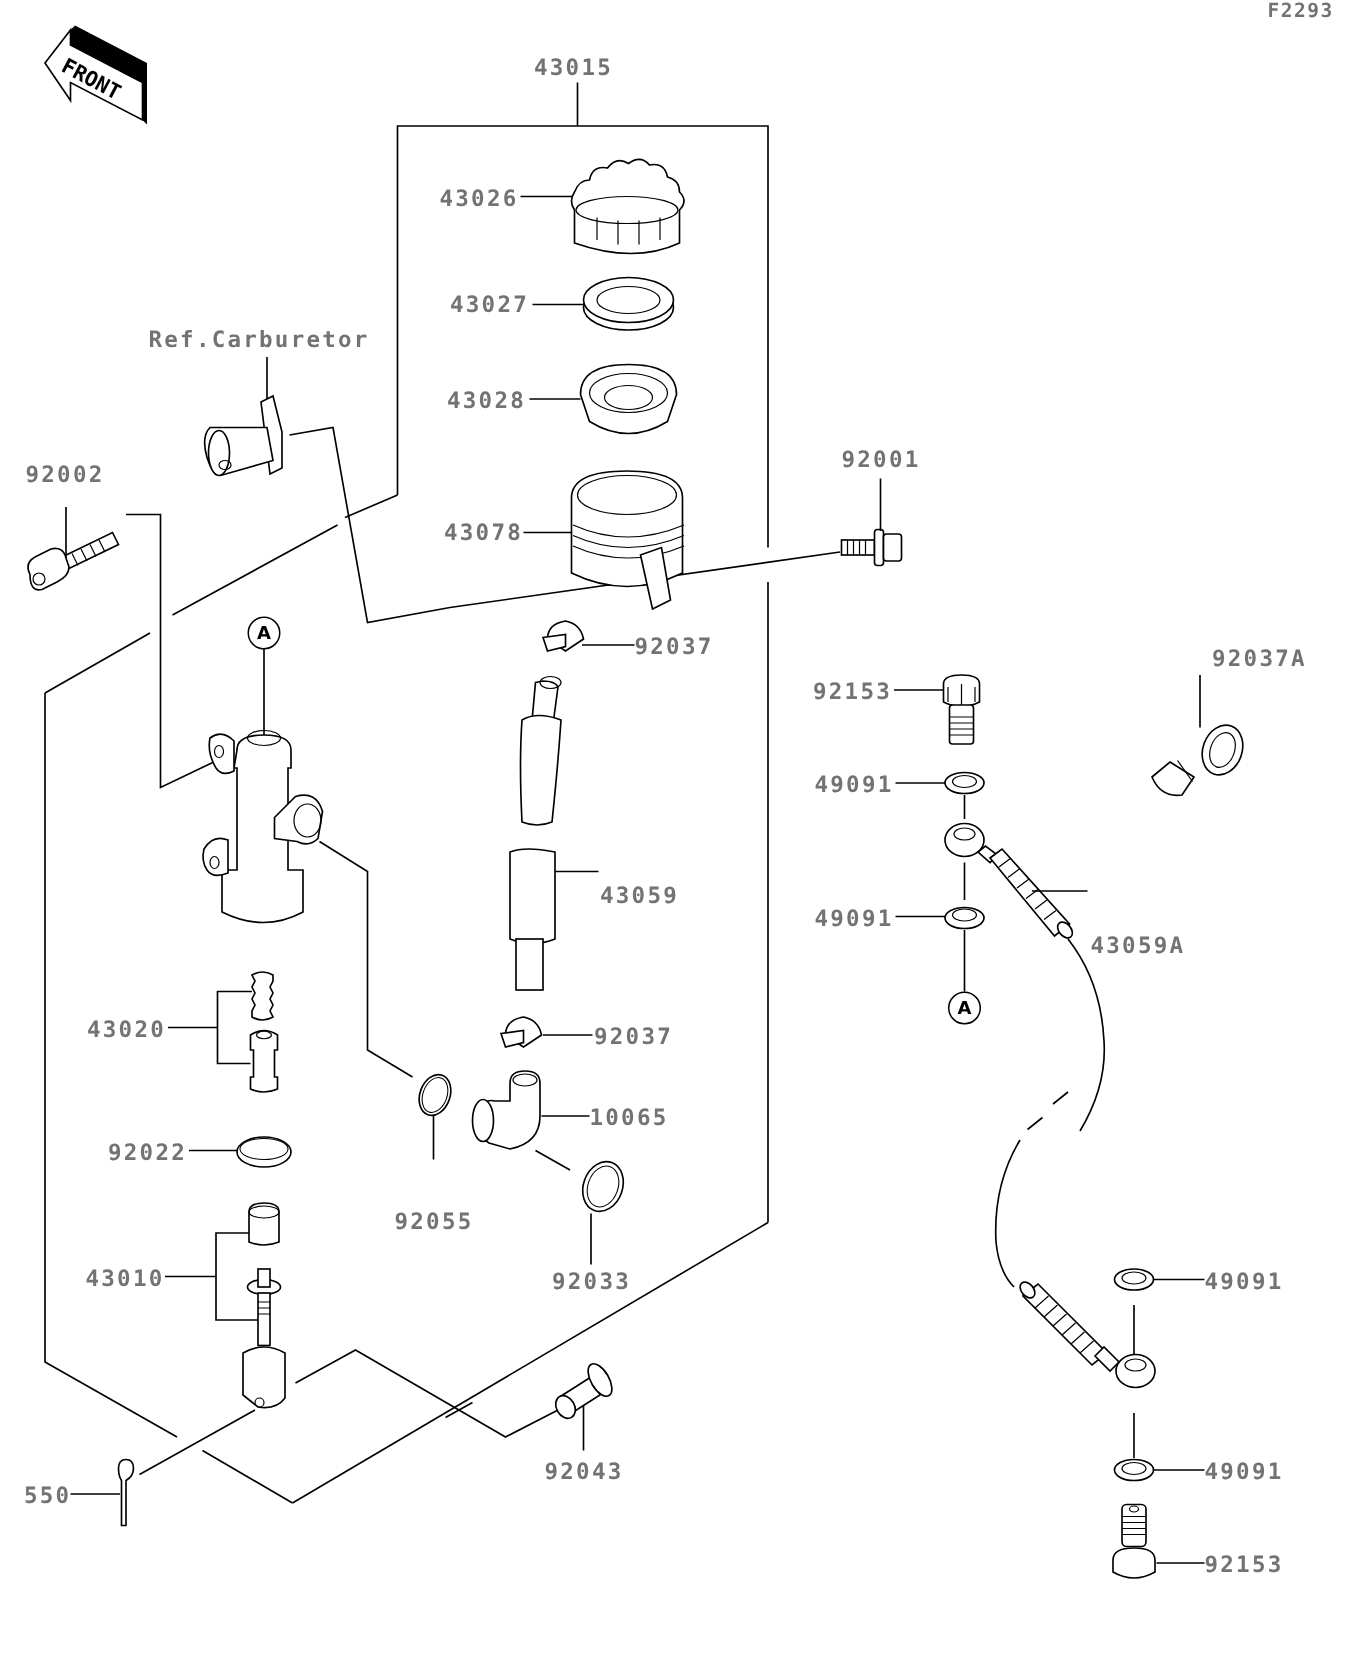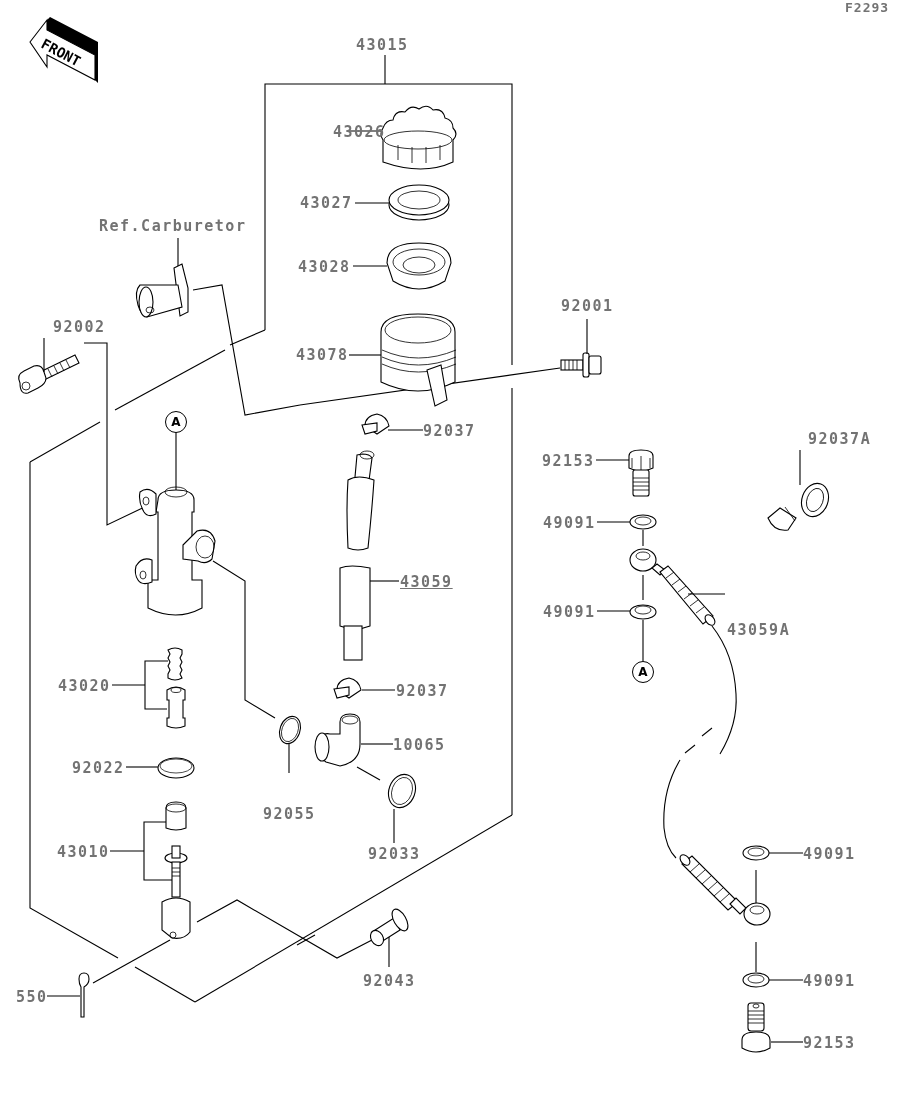--- a/index.html
+++ b/index.html
@@ -301,28 +301,28 @@
       <path class="pt-thin" d="M785,507 l10,14"></path>
     </g>
     <line class="ln" x1="800" y1="450" x2="800" y2="485"></line>
   </svg>
 
   <div class="lbl small" style="left:845px;top:0px;">F2293</div>
   <div class="lbl" style="left:99px;top:218px;">Ref.Carburetor</div>
 
   <div class="lbl" style="left:356px;top:37px;">43015</div>
 
-  <div class="lbl" style="left:293px;top:124px;margin-left:40px;">43026</div>
+  <div class="lbl" style="left:293px;top:124px;">43026</div>
   <div class="lbl" style="left:300px;top:195px;">43027</div>
   <div class="lbl" style="left:298px;top:259px;">43028</div>
   <div class="lbl" style="left:296px;top:347px;">43078</div>
   <div class="lbl" style="left:561px;top:298px;">92001</div>
-  <div class="lbl" style="left:17px;top:319px;margin-left:36px;">92002</div>
+  <div class="lbl" style="left:17px;top:308px;">92002</div>
   <div class="lbl" style="left:423px;top:423px;">92037</div>
-  <div class="lbl" style="left:400px;top:574px;text-decoration:underline;">43059</div>
+  <div class="lbl" style="left:400px;top:589px;">43059</div>
   <div class="lbl" style="left:396px;top:683px;">92037</div>
   <div class="lbl" style="left:393px;top:737px;">10065</div>
   <div class="lbl" style="left:368px;top:846px;">92033</div>
   <div class="lbl" style="left:263px;top:778px;margin-top:28px;">92055</div>
   <div class="lbl" style="left:58px;top:678px;">43020</div>
   <div class="lbl" style="left:72px;top:760px;">92022</div>
   <div class="lbl" style="left:57px;top:844px;">43010</div>
   <div class="lbl" style="left:16px;top:989px;">550</div>
   <div class="lbl" style="left:363px;top:973px;">92043</div>
   <div class="lbl" style="left:542px;top:453px;">92153</div>

